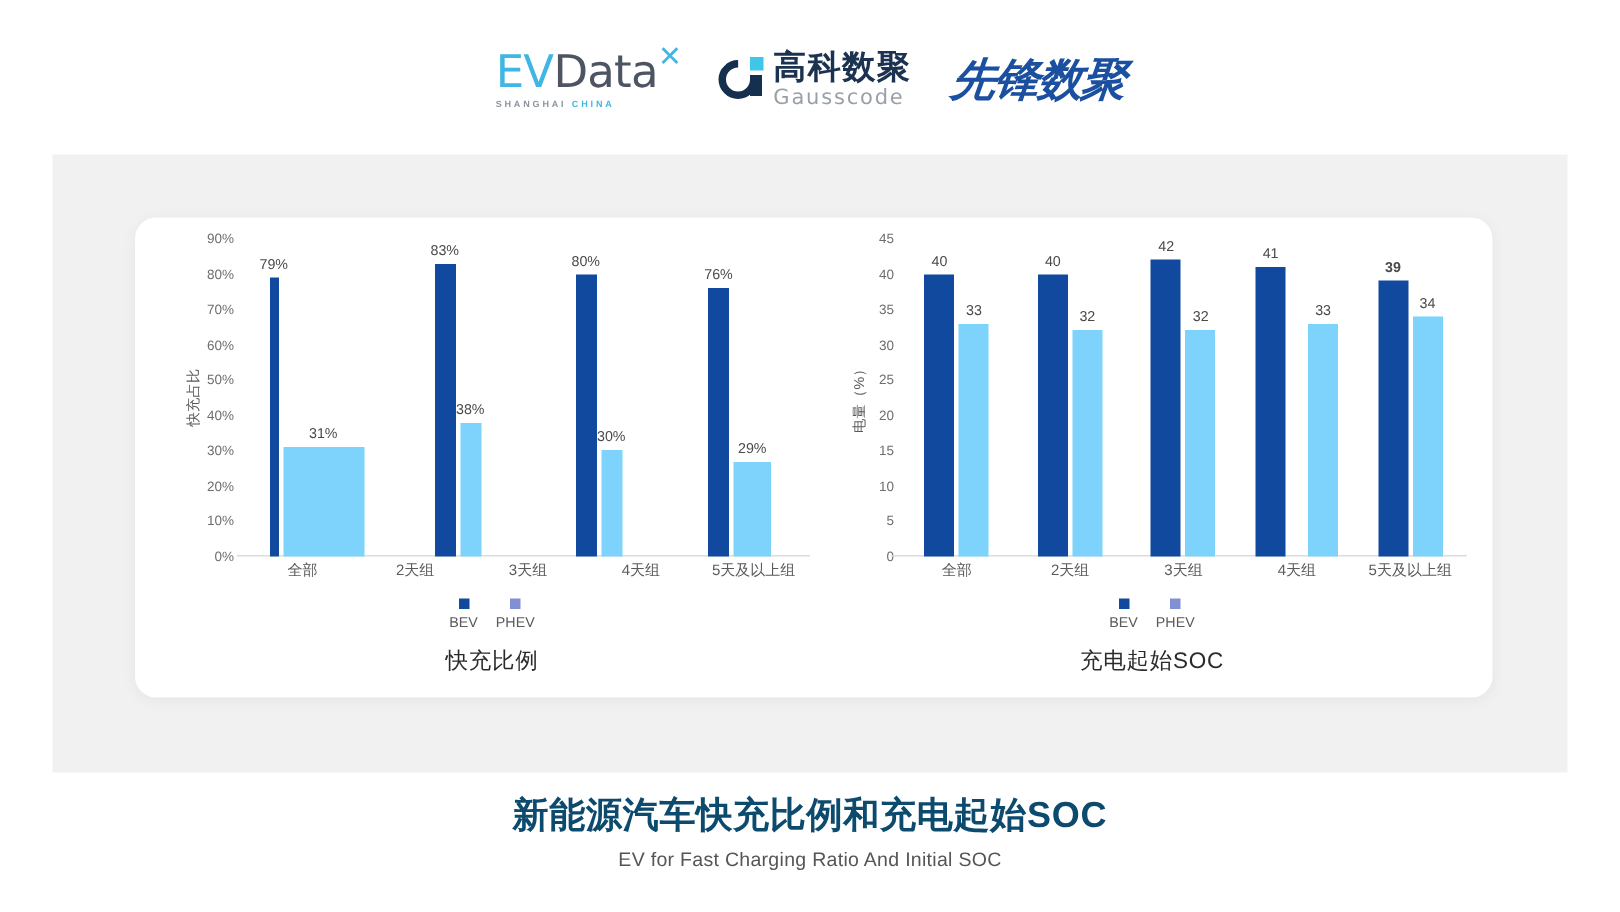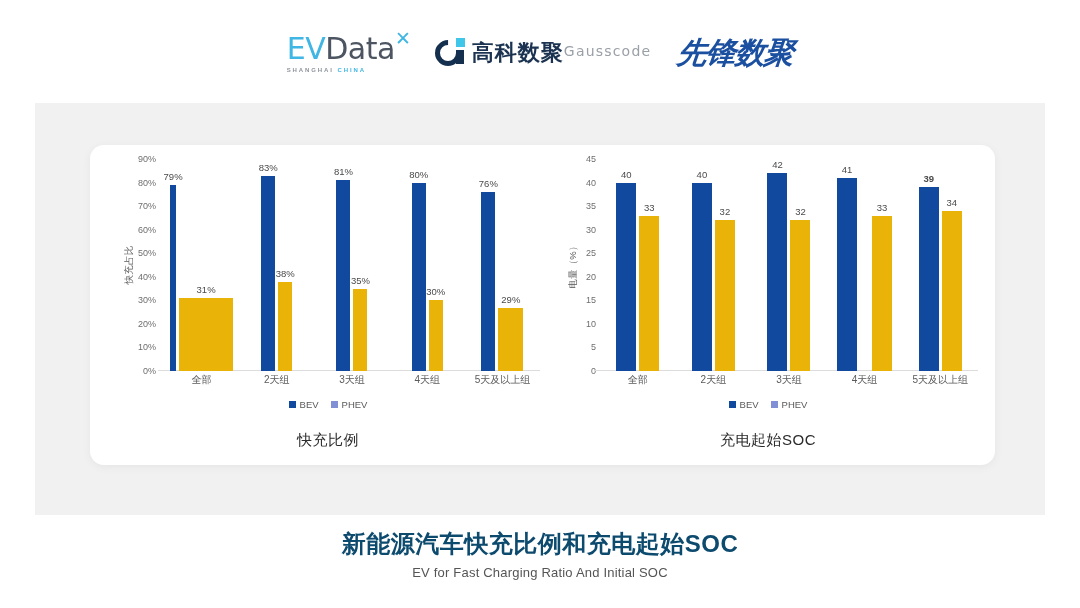--- a/index.html
+++ b/index.html
@@ -89,21 +89,21 @@
     right: 0; top: 0;
     width: 9px; height: 9px;
     background: #3fc6e8;
   }
   .gauss-sq2 {
     position: absolute;
     right: 1px; top: 12px;
     width: 8px; height: 14px;
     background: #15304f;
   }
-  .gauss-text { display: flex; flex-direction: row; line-height: 1; }
+  .gauss-text { display: flex; flex-direction: column; line-height: 1; }
   .gauss-cn {
     font-size: 22px;
     color: #1b3350;
     font-weight: 700;
     letter-spacing: 1px;
   }
   .gauss-en {
     font-size: 14px;
     color: #9aa0a6;
     letter-spacing: 1.2px;
@@ -213,21 +213,21 @@
     height: 100%;
     display: flex;
     align-items: flex-end;
     justify-content: center;
   }
   .bar {
     position: relative;
     margin: 0 1.5px;
   }
   .bar-bev  { background: #11499f; }
-  .bar-phev { background: #eab308; }
+  .bar-phev { background: #7dd3fc; }
   .bar-label {
     position: absolute;
     left: 50%;
     transform: translateX(-50%);
     bottom: 100%;
     margin-bottom: 3px;
     font-size: 9.5px;
     color: #4a4a4a;
     white-space: nowrap;
     font-family: "Liberation Sans", sans-serif;
@@ -258,20 +258,21 @@
     justify-content: center;
     gap: 12px;
   }
   .legend-item {
     display: flex;
     align-items: center;
     gap: 4px;
     font-size: 9.5px;
     color: #5a5a5a;
     font-family: "Liberation Sans", sans-serif;
+    flex-direction: column;
   }
   .legend-swatch {
     width: 7px;
     height: 7px;
     display: inline-block;
   }
   .sw-bev  { background: #11499f; }
   .sw-phev { background: #8190d4; }
 
   
@@ -363,28 +364,20 @@
               <div class="bar bar-phev" style="width: 14px; height: 73.0222px; padding-left: 48px;">
                 <span class="bar-label">31%</span>
               </div>
             </div>
             <div class="group" style="width: 66px;">
               <div class="bar bar-bev" style="width: 14px; height: 195.511px;">
                 <span class="bar-label">83%</span>
               </div>
               <div class="bar bar-phev" style="width: 14px; height: 89.5111px;">
                 <span class="bar-label">38%</span>
-              </div>
-            </div>
-            <div class="group" style="width: 66px;">
-              <div class="bar bar-bev" style="width: 14px; height: 190.8px;">
-                <span class="bar-label">81%</span>
-              </div>
-              <div class="bar bar-phev" style="width: 14px; height: 82.4444px;">
-                <span class="bar-label">35%</span>
               </div>
             </div>
             <div class="group" style="width: 66px;">
               <div class="bar bar-bev" style="width: 14px; height: 188.444px;">
                 <span class="bar-label">80%</span>
               </div>
               <div class="bar bar-phev" style="width: 14px; height: 70.6667px;">
                 <span class="bar-label">30%</span>
               </div>
             </div>

